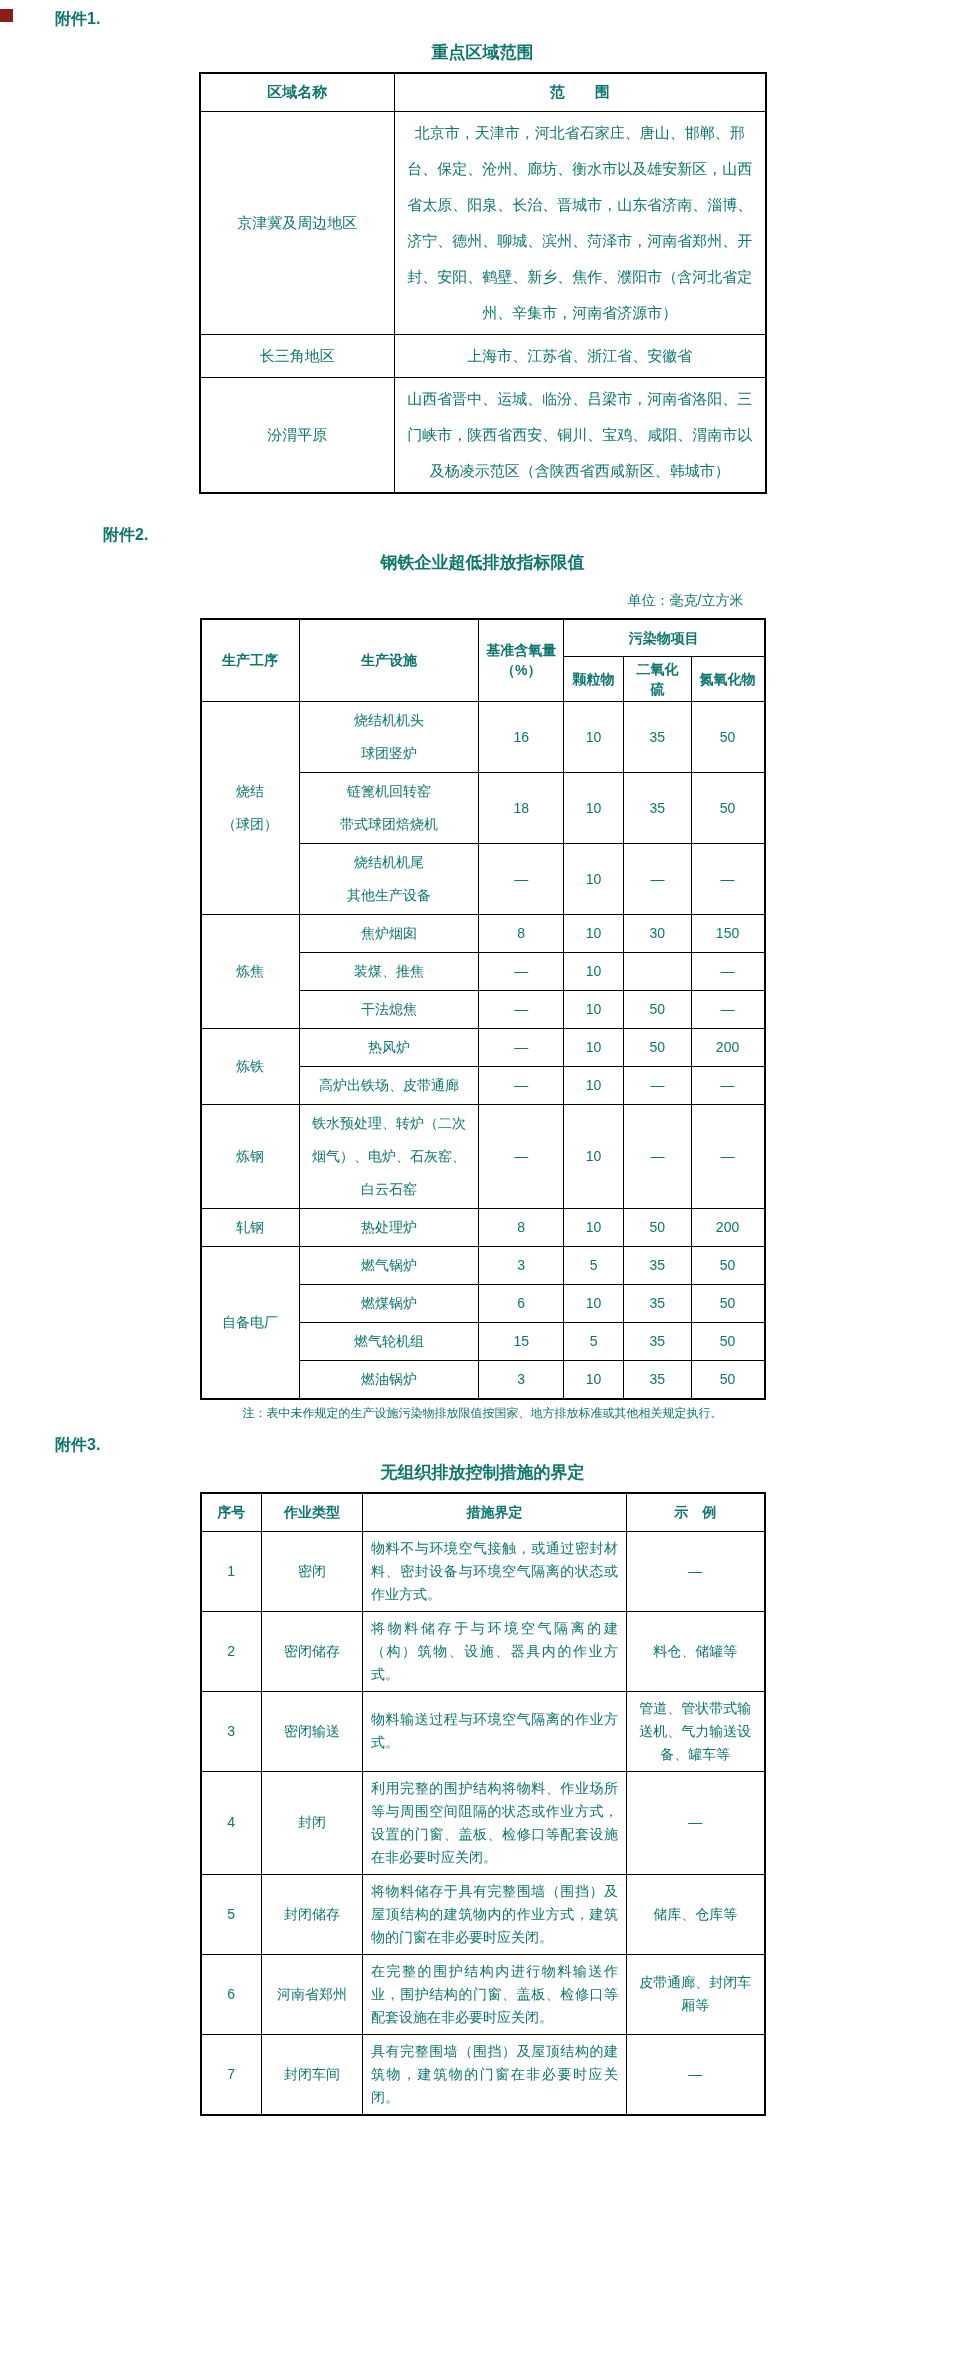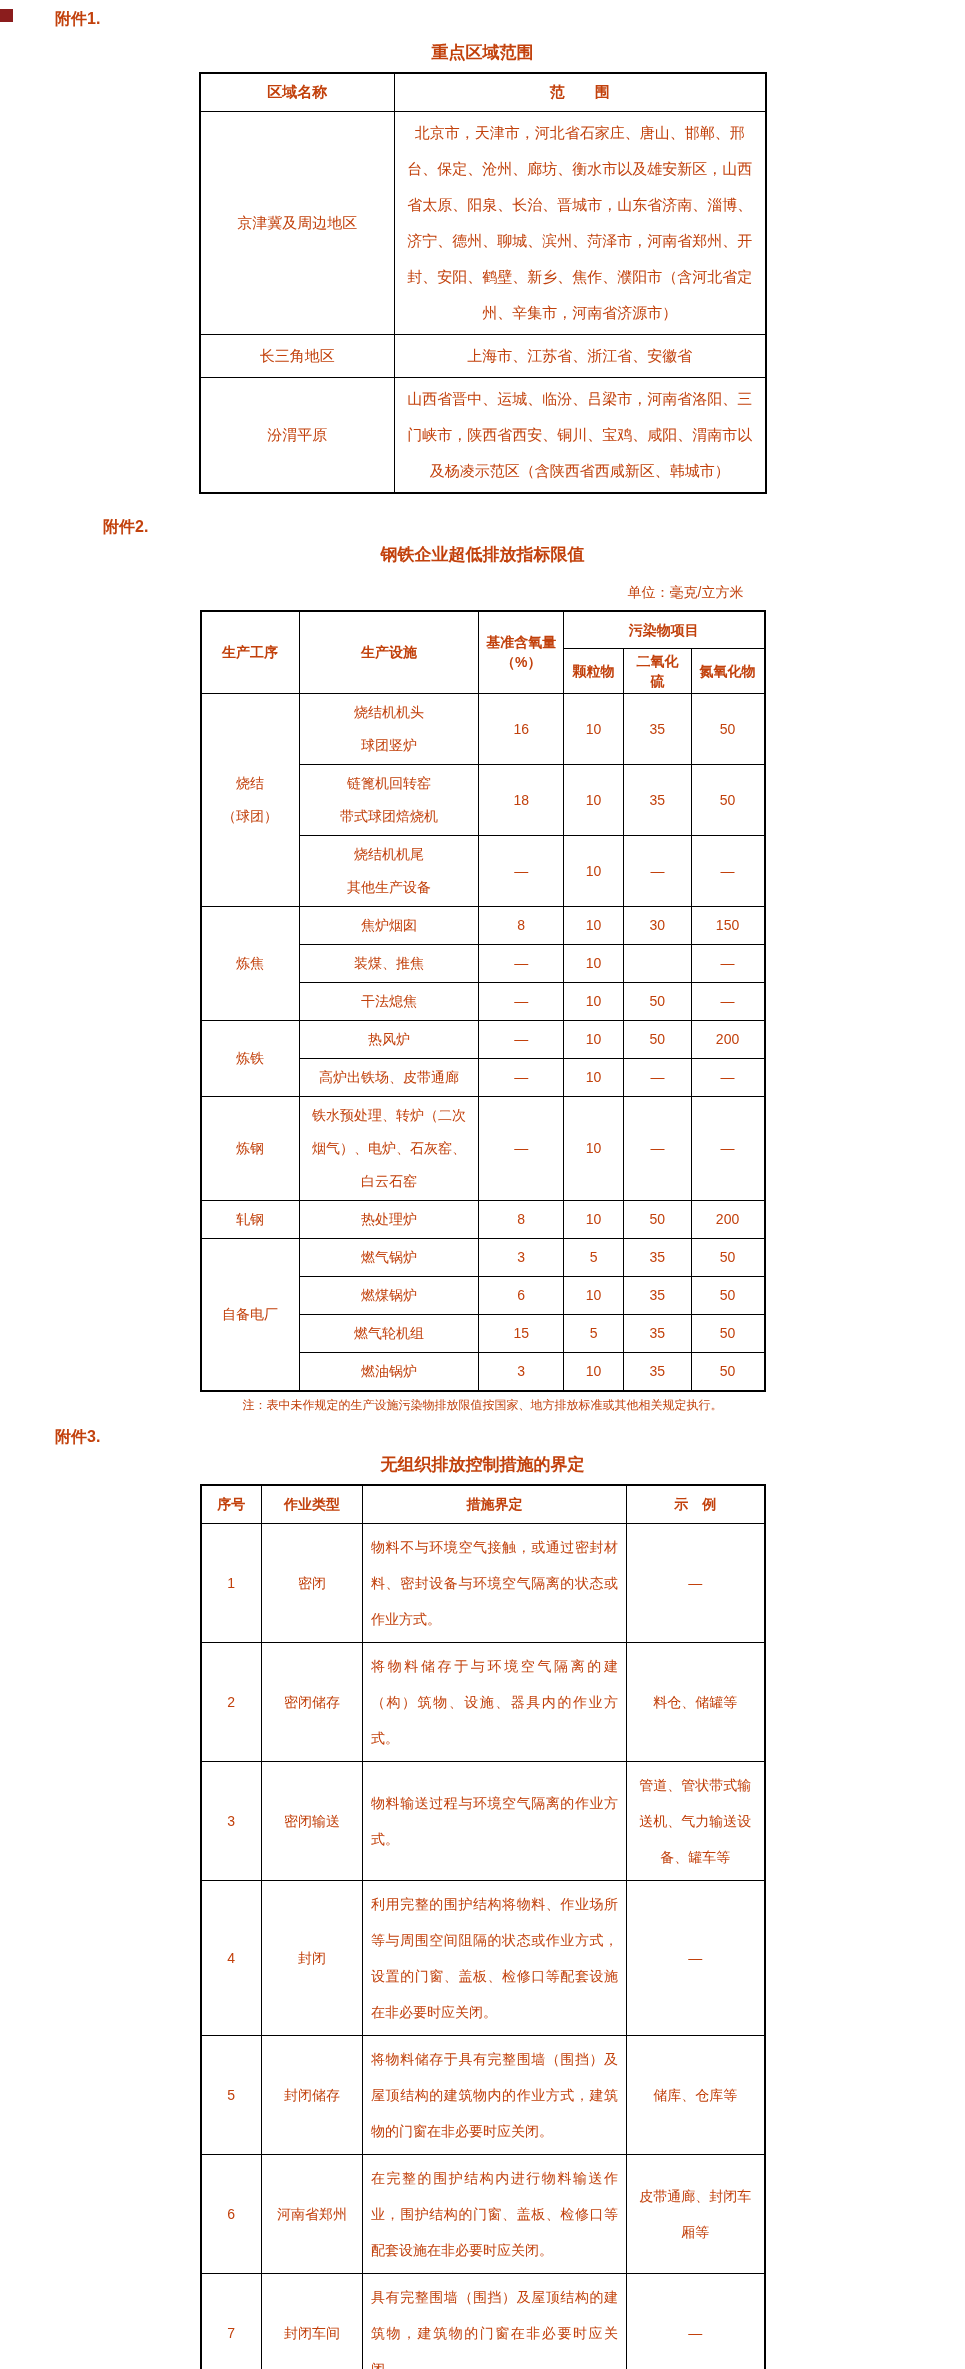--- a/index.html
+++ b/index.html
@@ -1,21 +1,21 @@
 <!DOCTYPE html>
 <html><head>
 <meta charset="utf-8">
 <style>
   html,body{margin:0;padding:0;background:#ffffff;}
   .canvas{
     position:relative;
     width:965px;height:2369px;
     overflow:hidden;
     background:#ffffff;
-    color:#c2410c;
+    color:#0f766e;
     font-family:"Liberation Sans","DejaVu Sans",sans-serif;
   }
   .corner-marker{
     position:absolute;left:0;top:9px;width:13px;height:13px;
     background:#8b1d1d;
   }
   .content{padding-top:8px;}
   .att-label{
     margin:0 0 0 55px;
     font-size:16px;font-weight:bold;line-height:22px;
@@ -42,35 +42,35 @@
   .t1 tr.hrow td{line-height:20px;}
   .t1 tr.r1line{height:40px;}
 
   
   .t2 td{font-size:14px;line-height:33px;padding:2px 6px;}
   .t2 thead tr{height:38px;}
   .t2 thead td{line-height:20px;}
   .t2 tr.rs{height:38px;}
 
   
-  .t3 td{font-size:14px;line-height:36px;padding:5px 8px;}
+  .t3 td{font-size:14px;line-height:23px;padding:5px 8px;}
   .t3 tr.hrow{height:38px;}
   .t3 tr.hrow td{line-height:20px;}
   .t3 td.def{text-align:justify;}
 
   .unit-line{
     width:566px;margin:16px auto 6px auto;
     text-align:right;padding-right:22px;box-sizing:border-box;
     font-size:14px;line-height:20px;
   }
   .note-line{
     width:666px;margin:5px auto 0 auto;
     font-size:12px;line-height:16px;text-align:center;
   }
-  .sec2{margin-top:22px;padding-left:48px;}
+  .sec2{margin-top:30px;padding-left:48px;}
   .sec3{margin-top:13px;}
   .tt2{margin-top:6px;}
 </style>
 </head>
 <body>
 
 <div class="canvas">
   <div class="corner-marker"></div>
   <div class="content">
 

